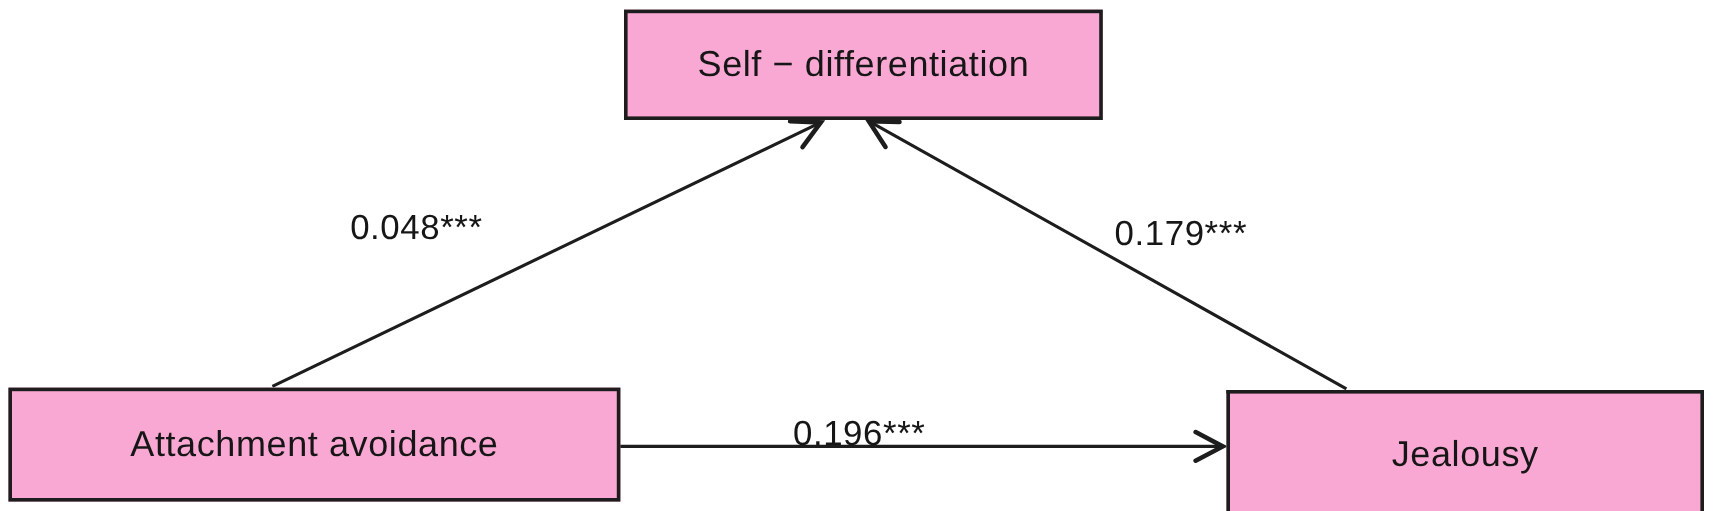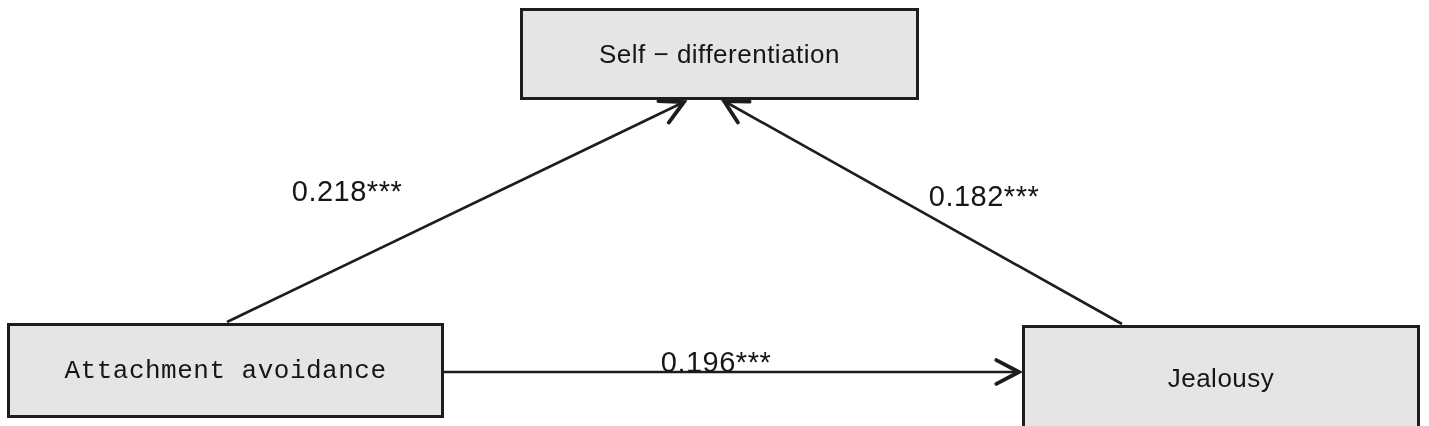--- a/index.html
+++ b/index.html
@@ -20,40 +20,39 @@
     position: absolute;
     left: 0;
     top: 0;
     width: 1429px;
     height: 426px;
   }
   .node {
     position: absolute;
     box-sizing: border-box;
     border: 3px solid #1d1d1d;
-    background: #e5e5e5;
+    background: #f9a8d4;
     display: flex;
     align-items: center;
     justify-content: center;
-    font-size: 26px;
+    font-size: 30px;
     color: #161616;
     letter-spacing: 0.5px;
   }
   .node-self {
     left: 520px;
     top: 8px;
     width: 399px;
     height: 92px;
   }
   .node-attachment {
     left: 7px;
     top: 323px;
-    width: 437px;
+    width: 510px;
     height: 95px;
-    font-family: Liberation Mono, monospace;
   }
   .node-jealousy {
     left: 1022px;
     top: 325px;
     width: 398px;
     height: 104px; 
     border-bottom: none;
   }
   .edge-label {
     position: absolute;
@@ -91,19 +90,19 @@
   </div>
 
   <div class="node node-attachment">
     <span>Attachment avoidance</span>
   </div>
 
   <div class="node node-jealousy">
     <span>Jealousy</span>
   </div>
 
-  <div class="edge-label edge-label-a">0.218***</div>
+  <div class="edge-label edge-label-a">0.048***</div>
 
-  <div class="edge-label edge-label-b">0.182***</div>
+  <div class="edge-label edge-label-b">0.179***</div>
 
   <div class="edge-label edge-label-c">0.196***</div>
 
 </div>
 
 </body></html>

